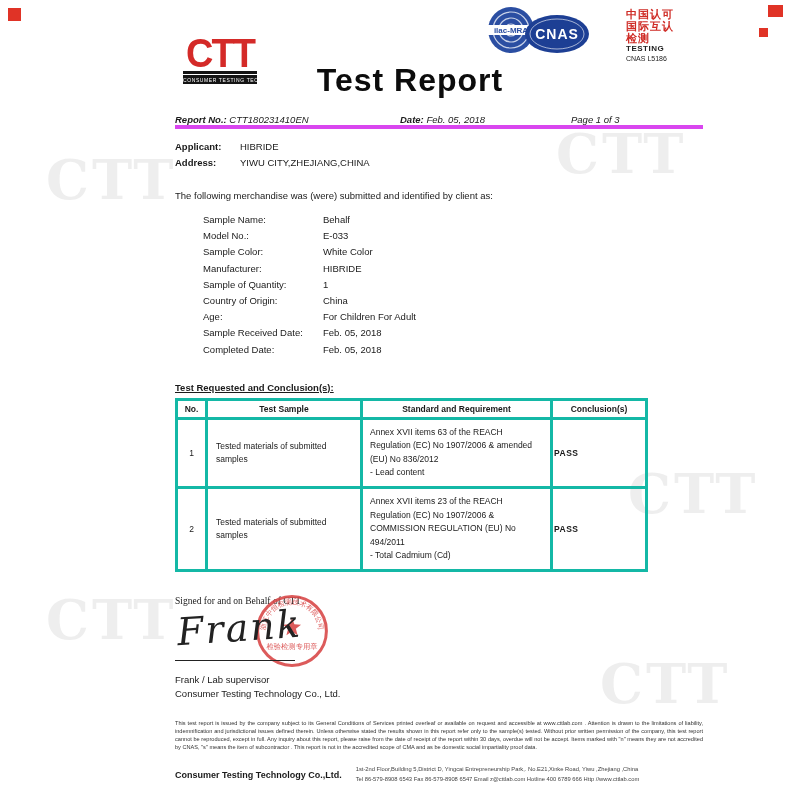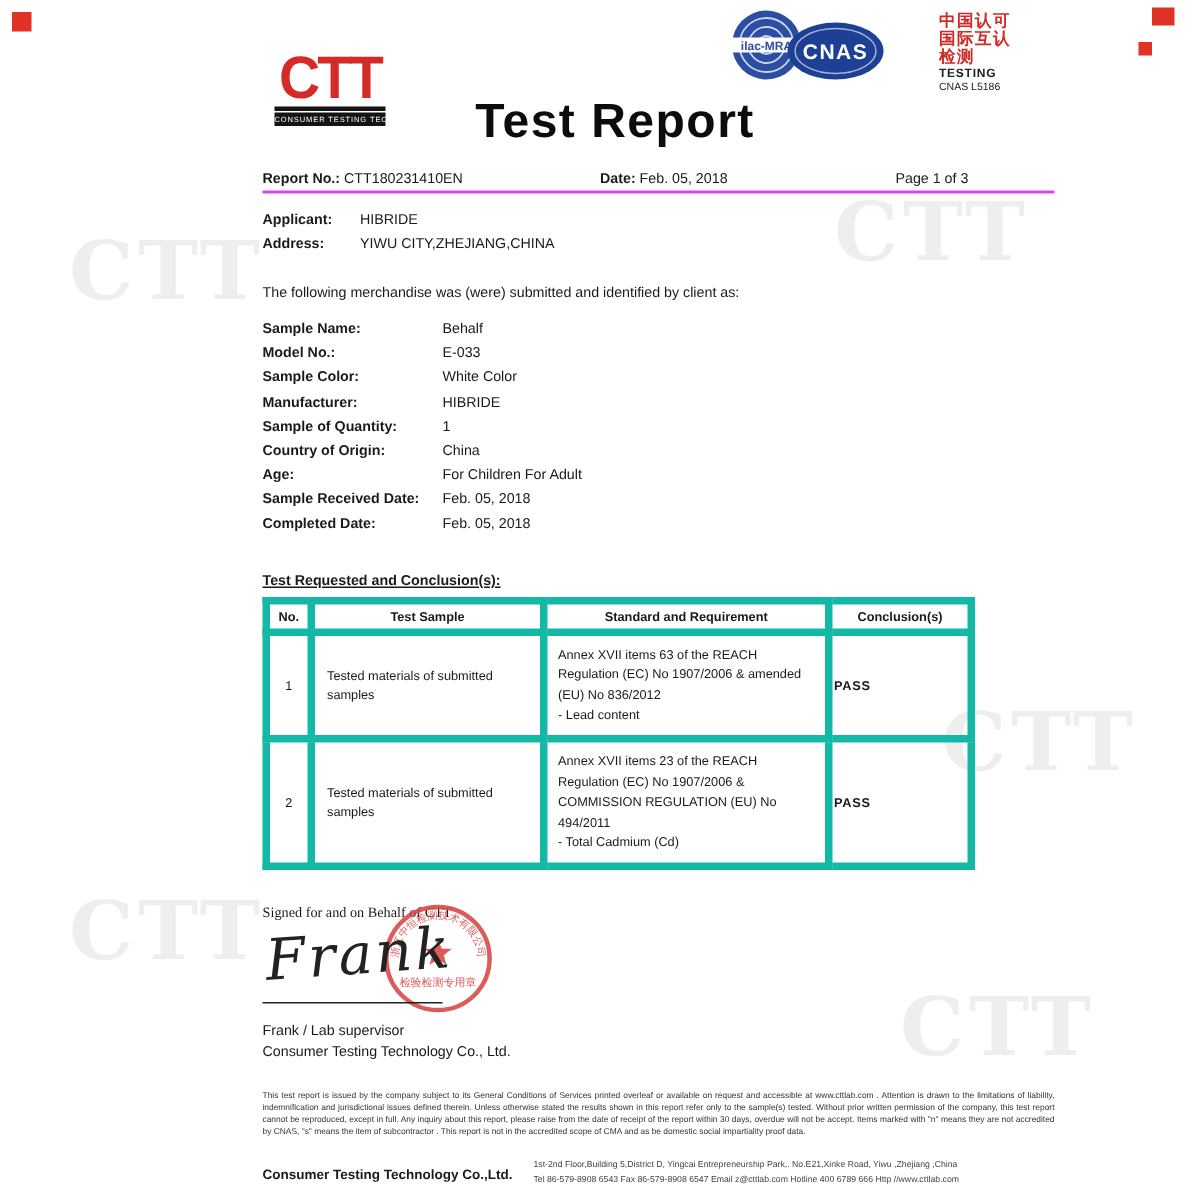--- a/index.html
+++ b/index.html
@@ -53,43 +53,43 @@
   .accred-no { color:#222; font-size:7px; margin-top:1px; }
 
   .title {
     position:absolute; left:170px; top:62px; width:480px; text-align:center;
     font-size:32px; font-weight:bold; letter-spacing:1px; color:#0c0c0c; margin:0;
   }
 
   
   .content { position:absolute; left:175px; top:114px; width:528px; font-size:9.5px; }
 
-  .meta-row { position:relative; height:15px; border-bottom:2px solid #d946ef; padding-bottom:6px; }
+  .meta-row { position:relative; height:15px; border-bottom:4px solid #d946ef; padding-bottom:6px;font-style:italic; }
   .m-date { position:absolute; left:225px; top:0; }
-  .m-page { position:absolute; left:396px; top:0;margin-left:26px; }
+  .m-page { position:absolute; left:396px; top:0; }
 
   .applicant-block { margin-top:12px; }
   .app-row { display:flex; height:16px; align-items:flex-start; }
   .app-label { width:65px; font-weight:bold; }
 
   .intro { margin-top:17px; }
 
   .fields { margin-top:13px; }
   .field-row { display:flex; height:16.2px; }
-  .field-label { width:120px; font-weight:bold; }
+  .field-label { width:120px; font-weight:normal;margin-left:28px; }
 
   .result-line { margin-top:15px; text-decoration:underline; }
 
   .concl-heading { margin-top:22px; font-weight:bold; text-decoration:underline; }
 
   table.conclusion-table {
     margin-top:5px; border-collapse:collapse; width:470px; table-layout:fixed;
     font-size:8.5px;
   }
-  .conclusion-table th, .conclusion-table td { border:5px solid #14b8a6; }
+  .conclusion-table th, .conclusion-table td { border:3px solid #14b8a6; }
   .conclusion-table th { font-weight:bold; text-align:center; padding:3px 2px; }
   .col-no { width:30px; } .col-sample { width:155px; } .col-standard { width:190px; } .col-concl { width:95px; }
   .td-no { text-align:center; vertical-align:middle; }
   .td-sample { text-align:left; vertical-align:middle; padding:6px 8px; line-height:1.5; }
   .td-standard { text-align:left; vertical-align:middle; padding:6px 7px; line-height:1.6; white-space:pre-line; }
   .td-concl { text-align:left; vertical-align:middle; font-weight:600; letter-spacing:0.5px; }
 
   .sign-block { margin-top:24px; }
   .signed-for { font-size:9.5px;font-family:Liberation Serif, serif; }
   .sig-area { position:relative; height:62px; margin-top:2px; }

